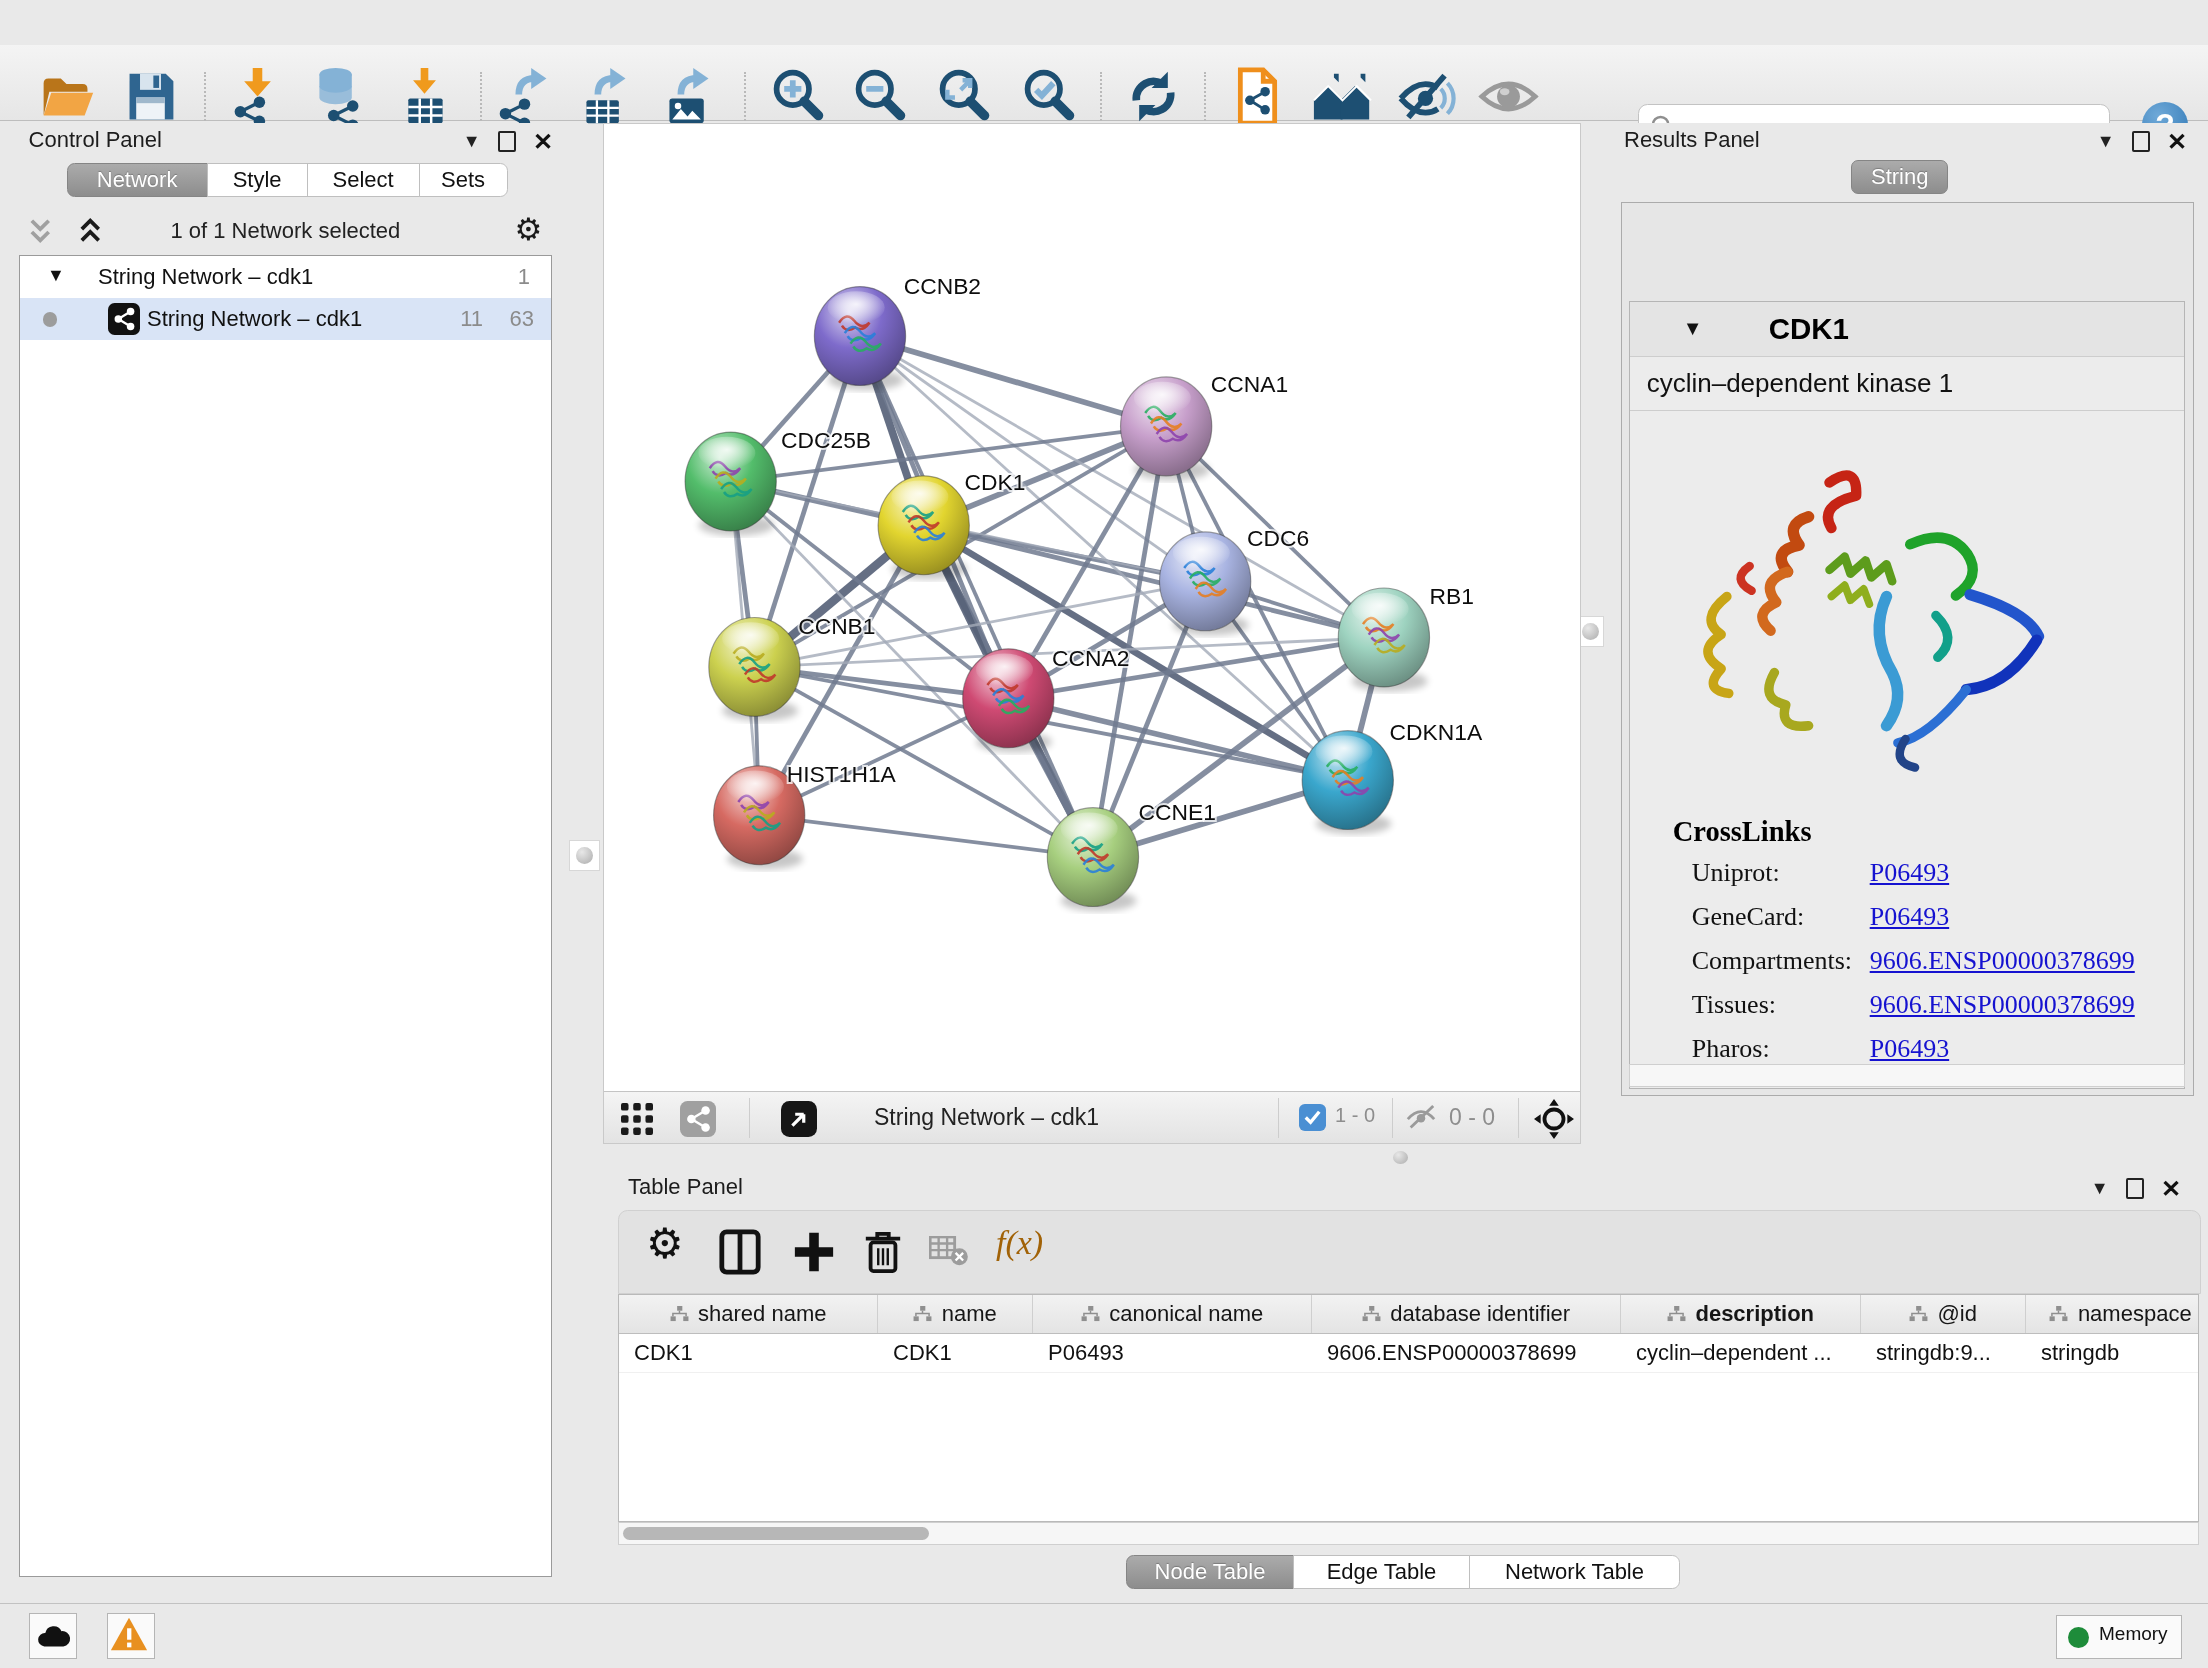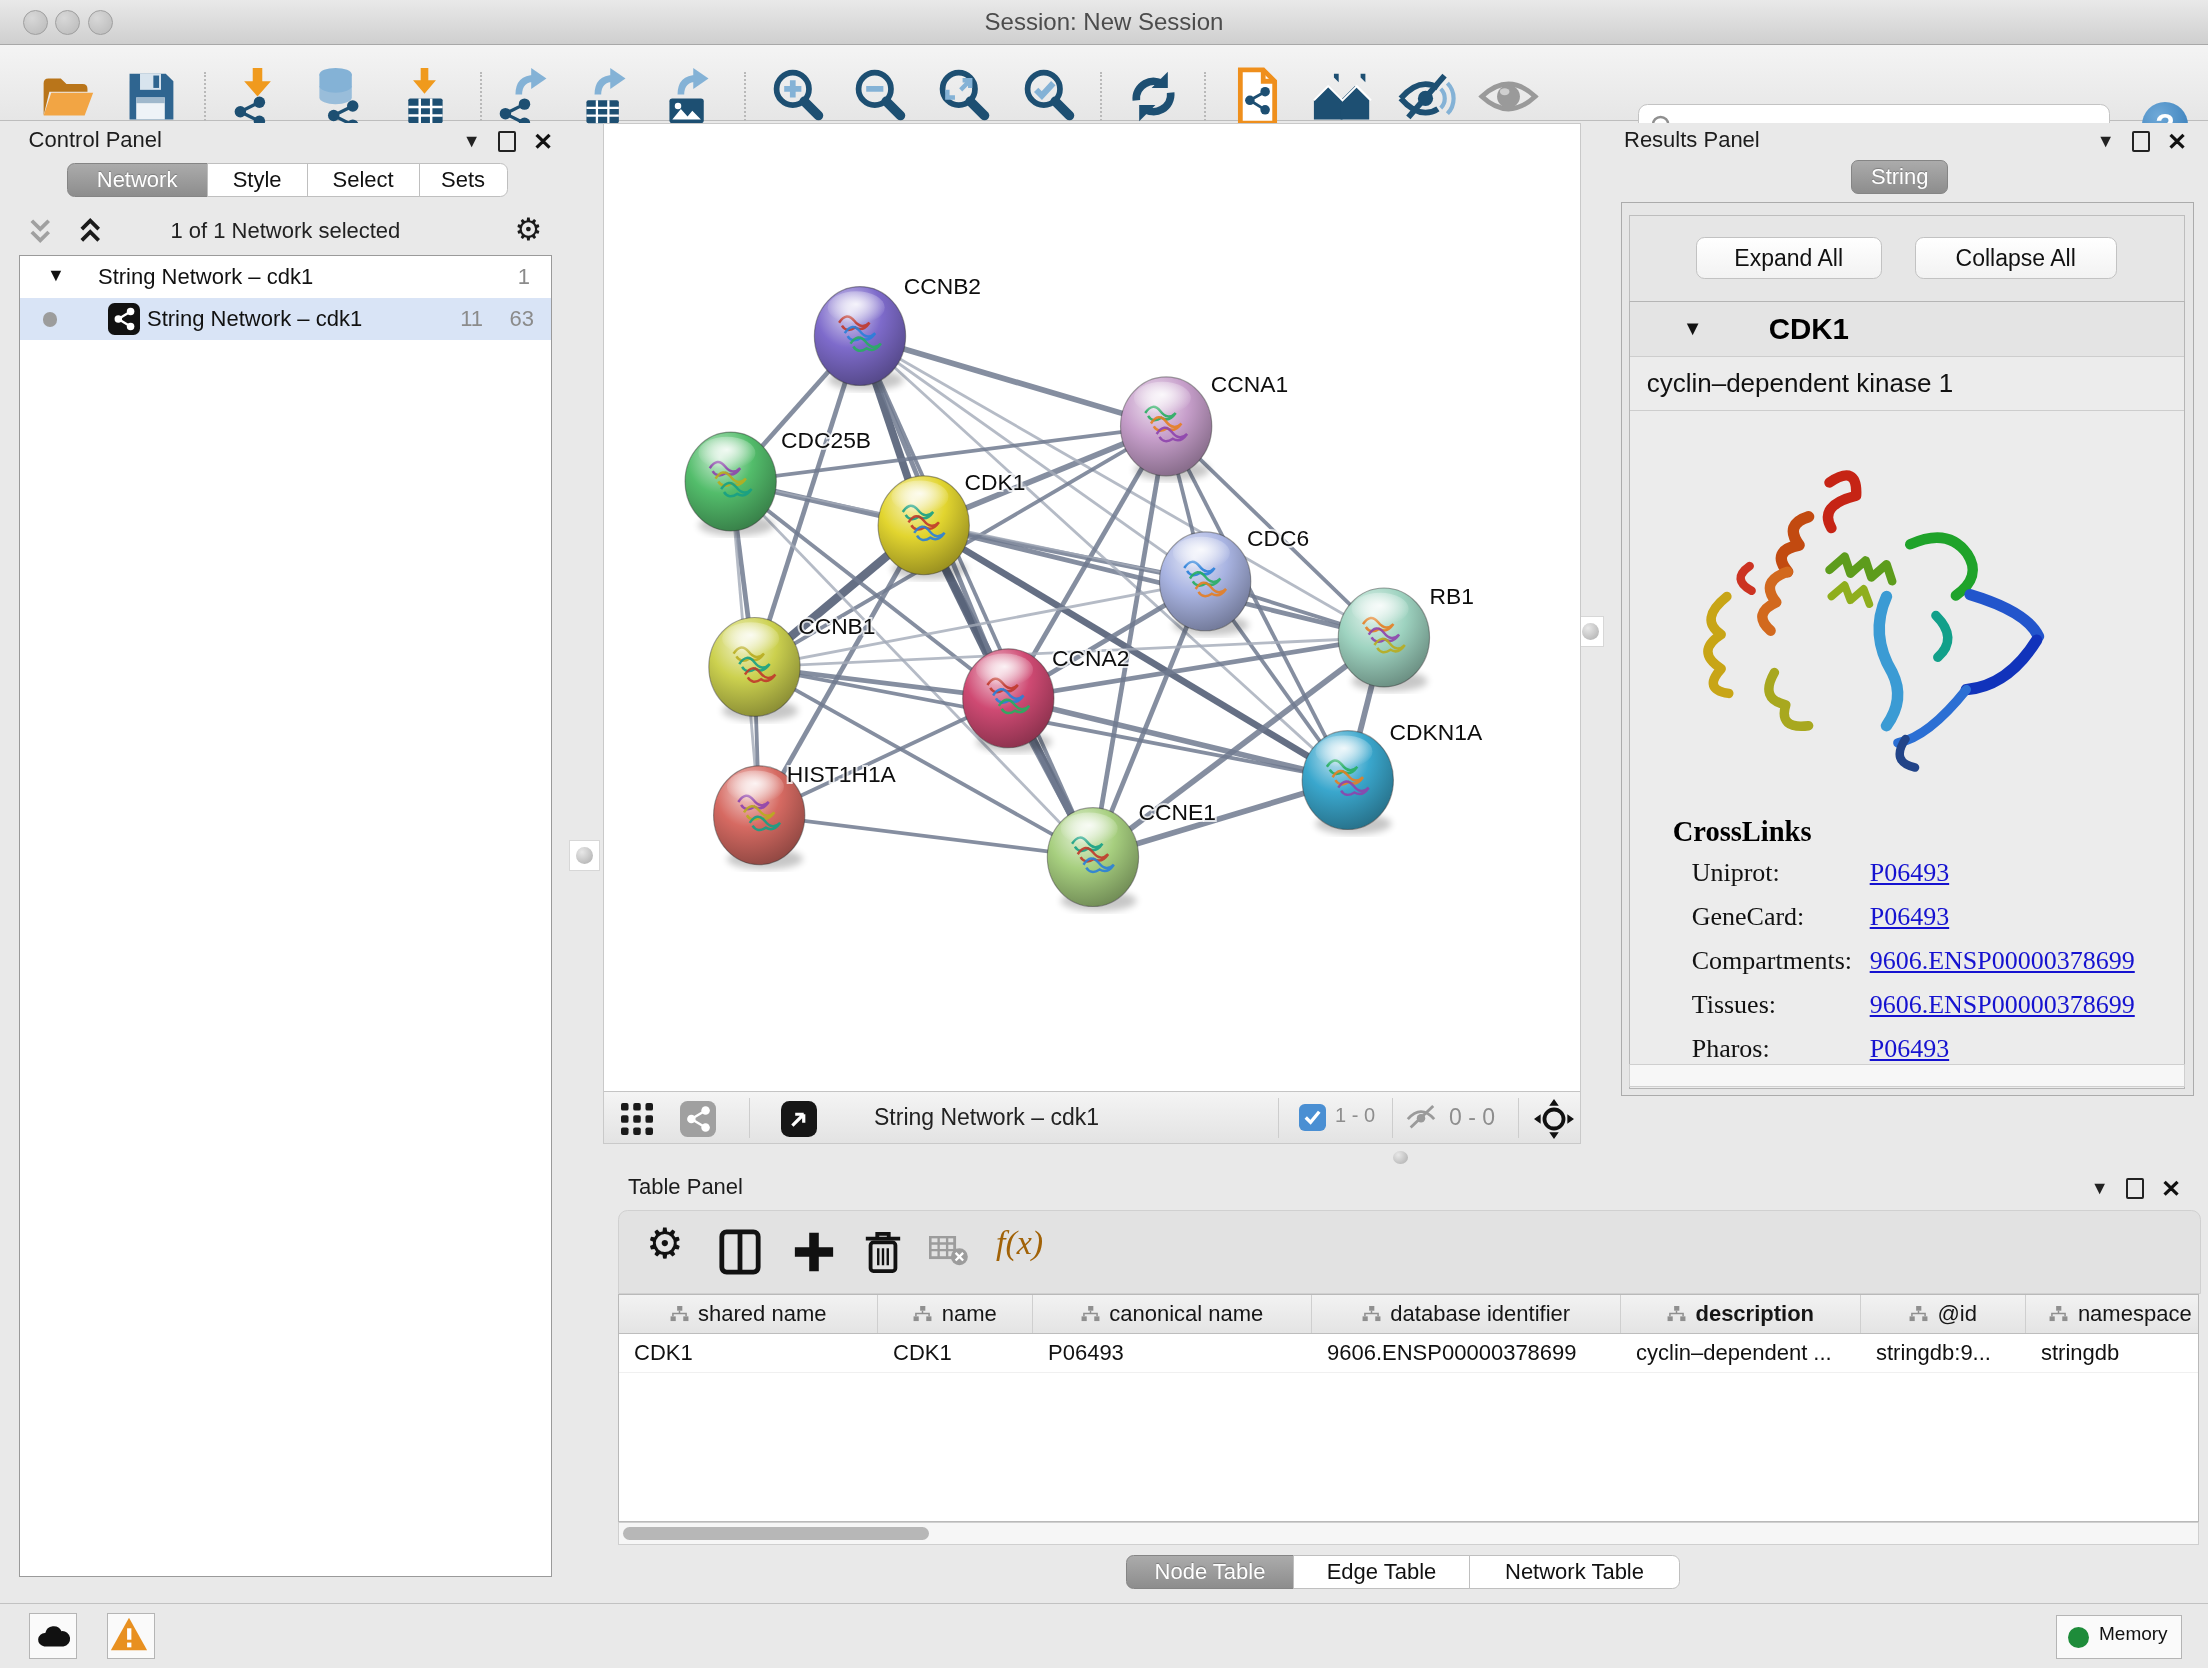--- a/index.html
+++ b/index.html
@@ -118,26 +118,20 @@
   #memory-txt{position:absolute;left:42px;top:6.7px;}
   
   .grip{position:absolute;background:#fff;border:1px solid #d7d7d7;display:flex;align-items:center;justify-content:center;}
   .grip i{width:17px;height:17px;border-radius:50%;background:radial-gradient(circle at 35% 30%,#e8e8e8,#ababab);display:block;}
 </style>
 </head>
 <body>
 
 <div id="window">
 
-  <div id="titlebar">
-    <span class="tlight" style="left:23px"></span>
-    <span class="tlight" style="left:55px"></span>
-    <span class="tlight" style="left:88px"></span>
-    <div id="wtitle">Session: New Session</div>
-  </div>
 
   <div id="toolbar">
     <div id="toolbar-icons">
         <span class="tb-btn" style="left: 36px;"><svg viewBox="0 0 64 64">
             <path d="M8 52V18q0-5 5-5h13l6 6h17q5 0 5 5v3H14z" fill="#b9751a"></path>
             <path d="M16 28h44l-9 24H8z" fill="#f2a544"></path>
           </svg></span>
         <span class="tb-btn" style="left: 120px;"><svg viewBox="0 0 64 64">
             <path d="M10 8h38l8 8v40H10z" fill="#2f6590"></path>
             <rect x="21" y="8" width="22" height="17" fill="#d8e4ee"></rect>
@@ -604,24 +598,20 @@
     <div id="rp-head" class="ptitle">Results Panel</div>
     <div id="rp-ctl" class="pctl">
       <span class="tri">▼</span>
       <span class="flt"></span>
       <span class="cls">✕</span>
     </div>
     <div id="rp-tab" class="seg">
         <span class="tab sel single">String</span>
       </div>
     <div id="rp-box">
-      <div id="rp-btnbox">
-        <span class="rp-btn" style="left:66px;width:184px">Expand All</span>
-        <span class="rp-btn" style="left:285px;width:200px">Collapse All</span>
-      </div>
       <div id="gene-box">
         <div id="gene-head">
           <span id="gene-tri">▼</span>
           <span id="gene-name">CDK1</span>
         </div>
         <div id="gene-desc">
             <span>cyclin–dependent kinase 1</span>
           </div>
         <svg id="protein-img" viewBox="0 0 400 360">
           <g fill="none" stroke-linecap="round" stroke-linejoin="round">

